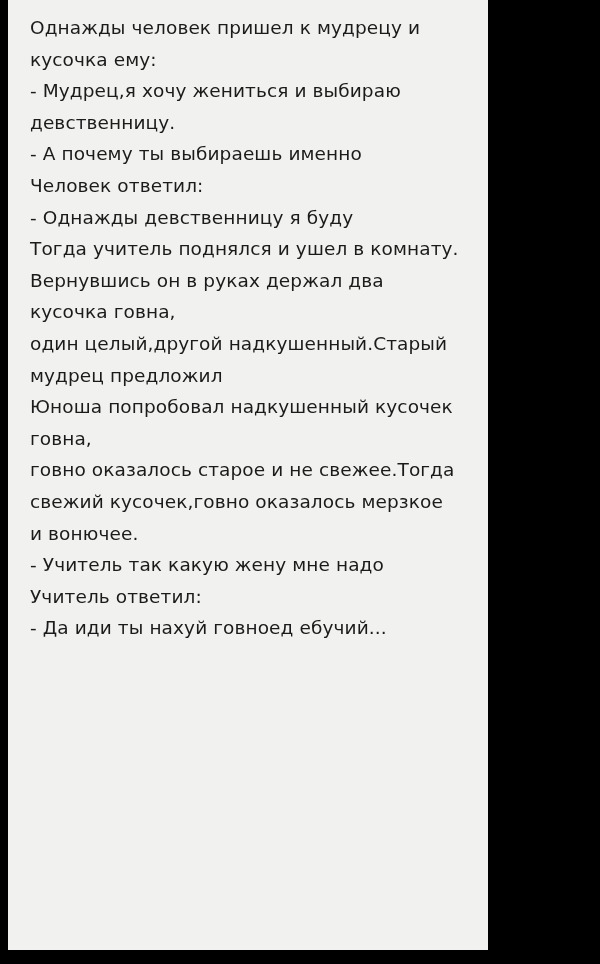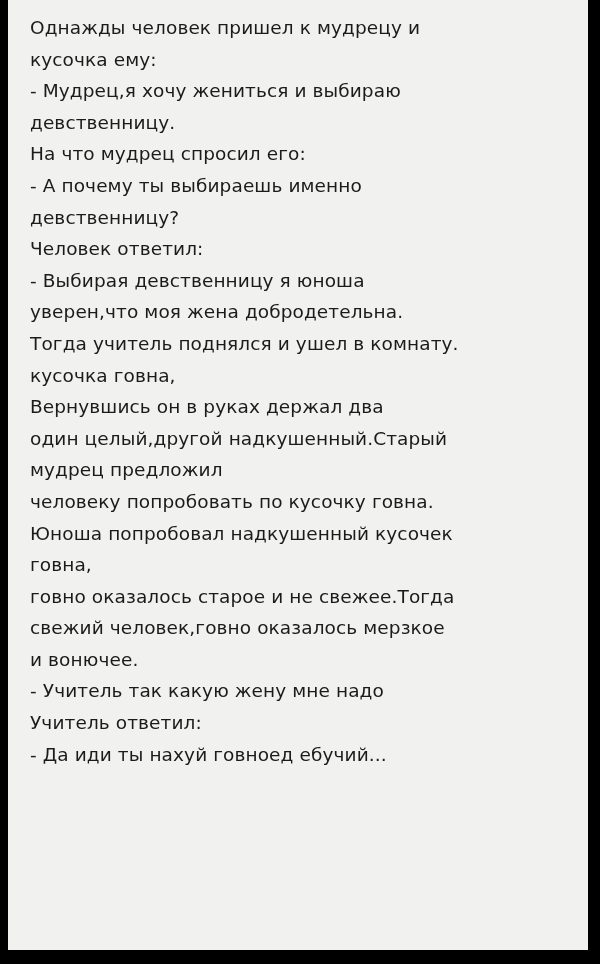--- a/index.html
+++ b/index.html
@@ -17,21 +17,21 @@
     position: relative;
     width: 600px;
     height: 964px;
     background: #000000;
     box-sizing: border-box;
   }
   .sheet {
     position: absolute;
     left: 8px;
     top: 0px;
-    width: 580px;
+    width: 480px;
     height: 950px;
     background: #f1f1ef;
     box-sizing: border-box;
     padding: 12px 16px 0 22px;
     overflow: hidden;
   }
   .line {
     color: #1b1b1b;
     font-size: 18.5px;
     line-height: 31.6px;
@@ -69,36 +69,32 @@
 
 <div class="page">
   <div class="left-bar"></div>
   <div class="right-bar"></div>
 
   <div class="sheet">
     <div class="line">Однажды человек пришел к мудрецу и</div>
     <div class="line">кусочка ему:</div>
     <div class="line">- Мудрец,я хочу жениться и выбираю</div>
     <div class="line">девственницу.</div>
-    <div class="line">На что мудрец спросил его:</div>
     <div class="line">- А почему ты выбираешь именно</div>
-    <div class="line">девственницу?</div>
     <div class="line">Человек ответил:</div>
-    <div class="line">- Выбирая девственницу я юноша</div>
-    <div class="line">уверен,что моя жена добродетельна.</div>
+    <div class="line">- Однажды девственницу я буду</div>
     <div class="line">Тогда учитель поднялся и ушел в комнату.</div>
+    <div class="line">Вернувшись он в руках держал два</div>
     <div class="line">кусочка говна,</div>
-    <div class="line">Вернувшись он в руках держал два</div>
     <div class="line">один целый,другой надкушенный.Старый</div>
     <div class="line">мудрец предложил</div>
-    <div class="line">человеку попробовать по кусочку говна.</div>
     <div class="line">Юноша попробовал надкушенный кусочек</div>
     <div class="line">говна,</div>
     <div class="line">говно оказалось старое и не свежее.Тогда</div>
-    <div class="line">свежий человек,говно оказалось мерзкое</div>
+    <div class="line">свежий кусочек,говно оказалось мерзкое</div>
     <div class="line">и вонючее.</div>
     <div class="line">- Учитель так какую жену мне надо</div>
     <div class="line">Учитель ответил:</div>
     <div class="line">- Да иди ты нахуй говноед ебучий...</div>
   </div>
 
   <div class="bottom-bar"></div>
 </div>
 
 </body></html>

